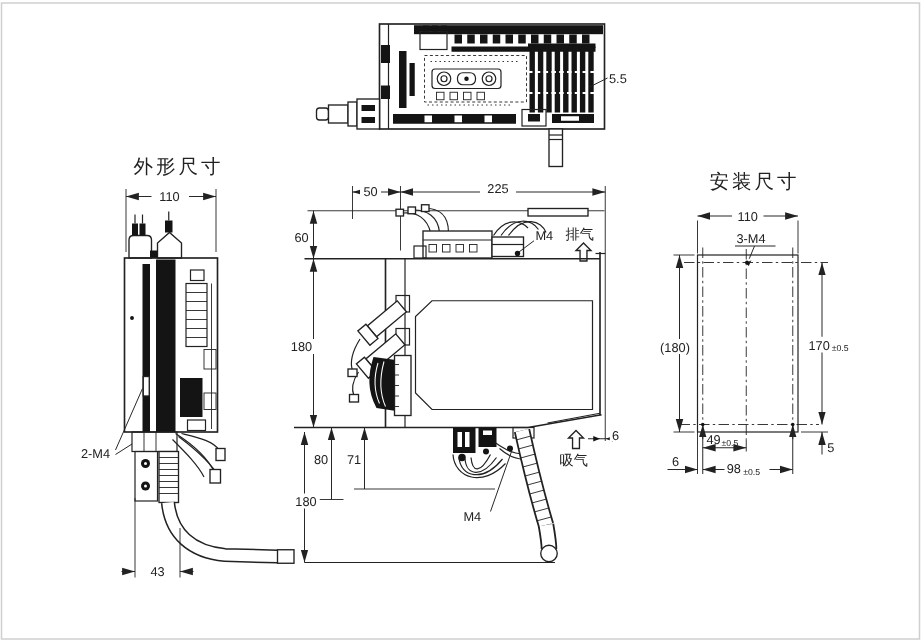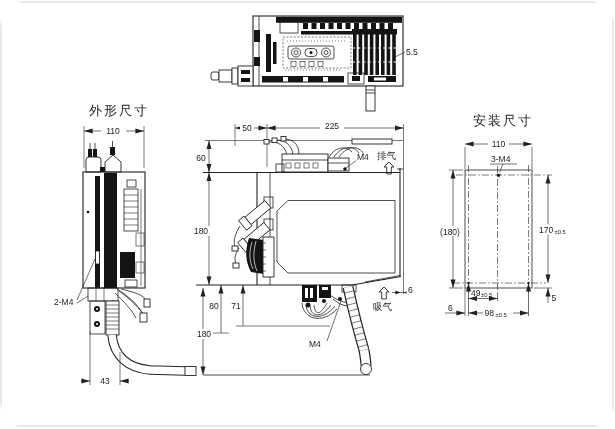--- a/index.html
+++ b/index.html
@@ -1,17 +1,17 @@
 <!DOCTYPE html>
 <html><head>
 <meta charset="utf-8">
 <style>
   html,body{margin:0;padding:0;background:#fff;}
   #stage{position:relative;width:615px;height:429px;background:#fff;overflow:hidden;
-         font-family:"Liberation Sans",sans-serif;border-radius:29px;}
+         font-family:"Liberation Sans",sans-serif;}
   svg{position:absolute;left:0;top:0;}
   .o{stroke:#222;fill:none;stroke-width:1.1;}
   .o2{stroke:#222;fill:none;stroke-width:.8;}
   .thin{stroke:#222;fill:none;stroke-width:.6;}
   .d{stroke:#222;fill:none;stroke-width:.65;}
   .f{fill:#141414;stroke:none;}
   .fw{fill:#fff;stroke:#222;stroke-width:.9;}
   .wl{stroke:#fff;fill:none;}
   .t{font:8.5px "Liberation Sans",sans-serif;fill:#222;stroke:none;}
   .t9{font:9.5px "Liberation Sans",sans-serif;fill:#222;stroke:none;}

